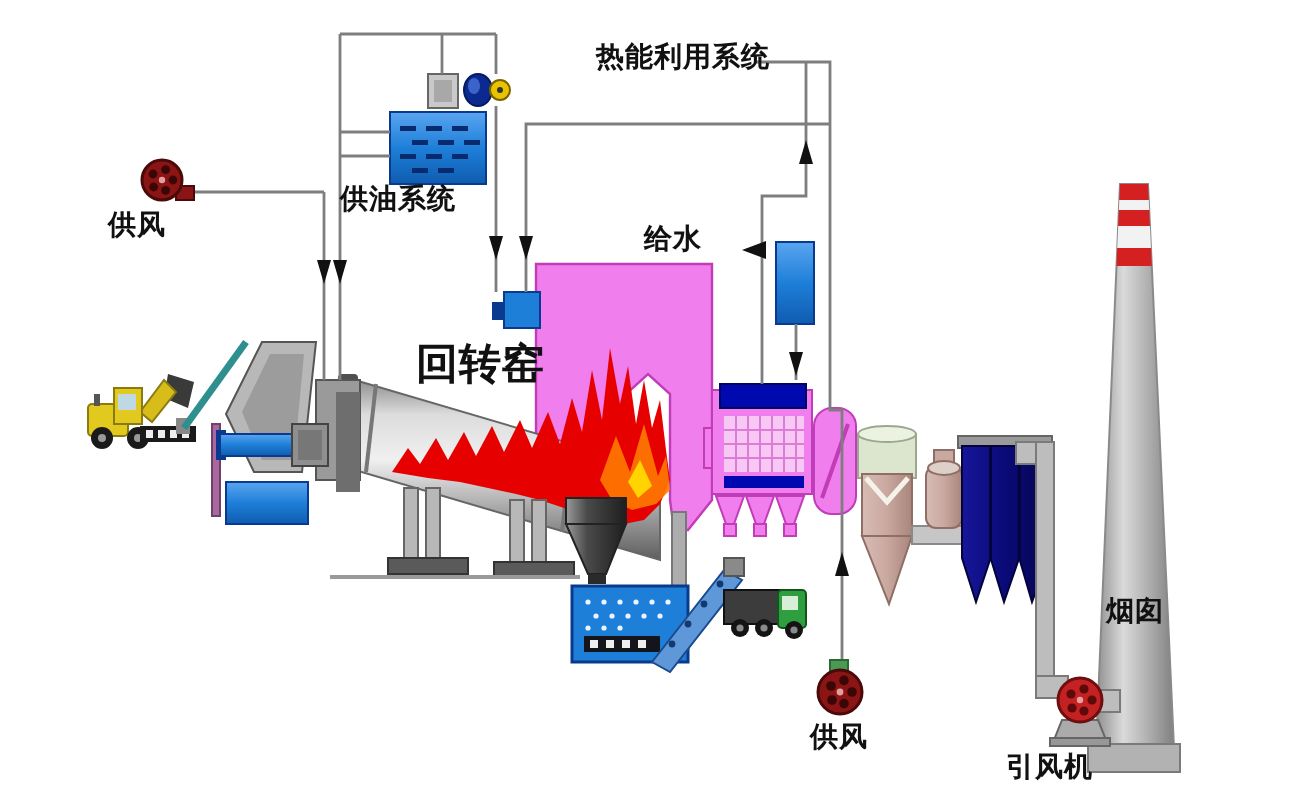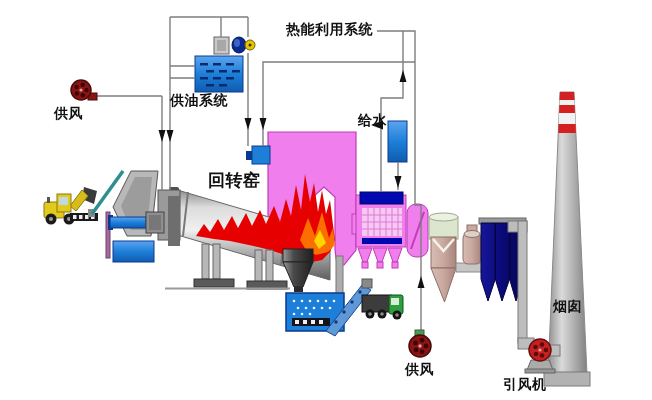--- a/index.html
+++ b/index.html
@@ -5,21 +5,21 @@
   html,body{margin:0;padding:0;background:#fff;}
   .canvas{
     position:relative;width:652px;height:400px;background:#fff;overflow:hidden;
     font-family:"DejaVu Sans",sans-serif;
   }
   .canvas svg{position:absolute;left:0;top:0;}
   .lbl{
     position:absolute;color:#111;font-weight:bold;font-size:14px;line-height:1.2;
     white-space:nowrap;letter-spacing:0.5px;
   }
-  .lbl.big{font-size:17px;}
+  .lbl.big{font-size:21px;}
 </style>
 </head>
 <body>
 
 <div class="canvas">
 <svg width="652" height="400" viewBox="0 0 652 400">
   <defs>
     <linearGradient id="kilnGrad" x1="0" y1="0" x2="0" y2="1">
       <stop offset="0" stop-color="#8A8A8A"></stop>
           <stop offset="0.2" stop-color="#DCDCDC"></stop>
@@ -343,19 +343,19 @@
         <circle cx="422" cy="340.2" r="2.4" fill="#3A0606"></circle>
     <circle cx="415.5" cy="343" r="2.4" fill="#3A0606"></circle>
         <circle cx="416" cy="350" r="2.4" fill="#3A0606"></circle>
     <circle cx="422" cy="351.8" r="2.4" fill="#3A0606"></circle>
         <circle cx="420" cy="346" r="1.7" fill="#E0A0A0"></circle>
   </g>
 </svg>
 
 <div class="lbl" style="left:54px;top:105px">供风</div>
 <div class="lbl" style="left:170px;top:92px">供油系统</div>
-<div class="lbl" style="left:286px;top:21px">热能利用系统</div>
-<div class="lbl" style="left:358px;top:112px">给水</div>
+<div class="lbl" style="left:298px;top:21px">热能利用系统</div>
+<div class="lbl" style="left:322px;top:112px">给水</div>
 <div class="lbl big" style="left:208px;top:170px">回转窑</div>
 <div class="lbl" style="left:405px;top:361px">供风</div>
 <div class="lbl" style="left:503px;top:376px">引风机</div>
 <div class="lbl" style="left:553px;top:298px">烟囱</div>
 </div>
 
 </body></html>

